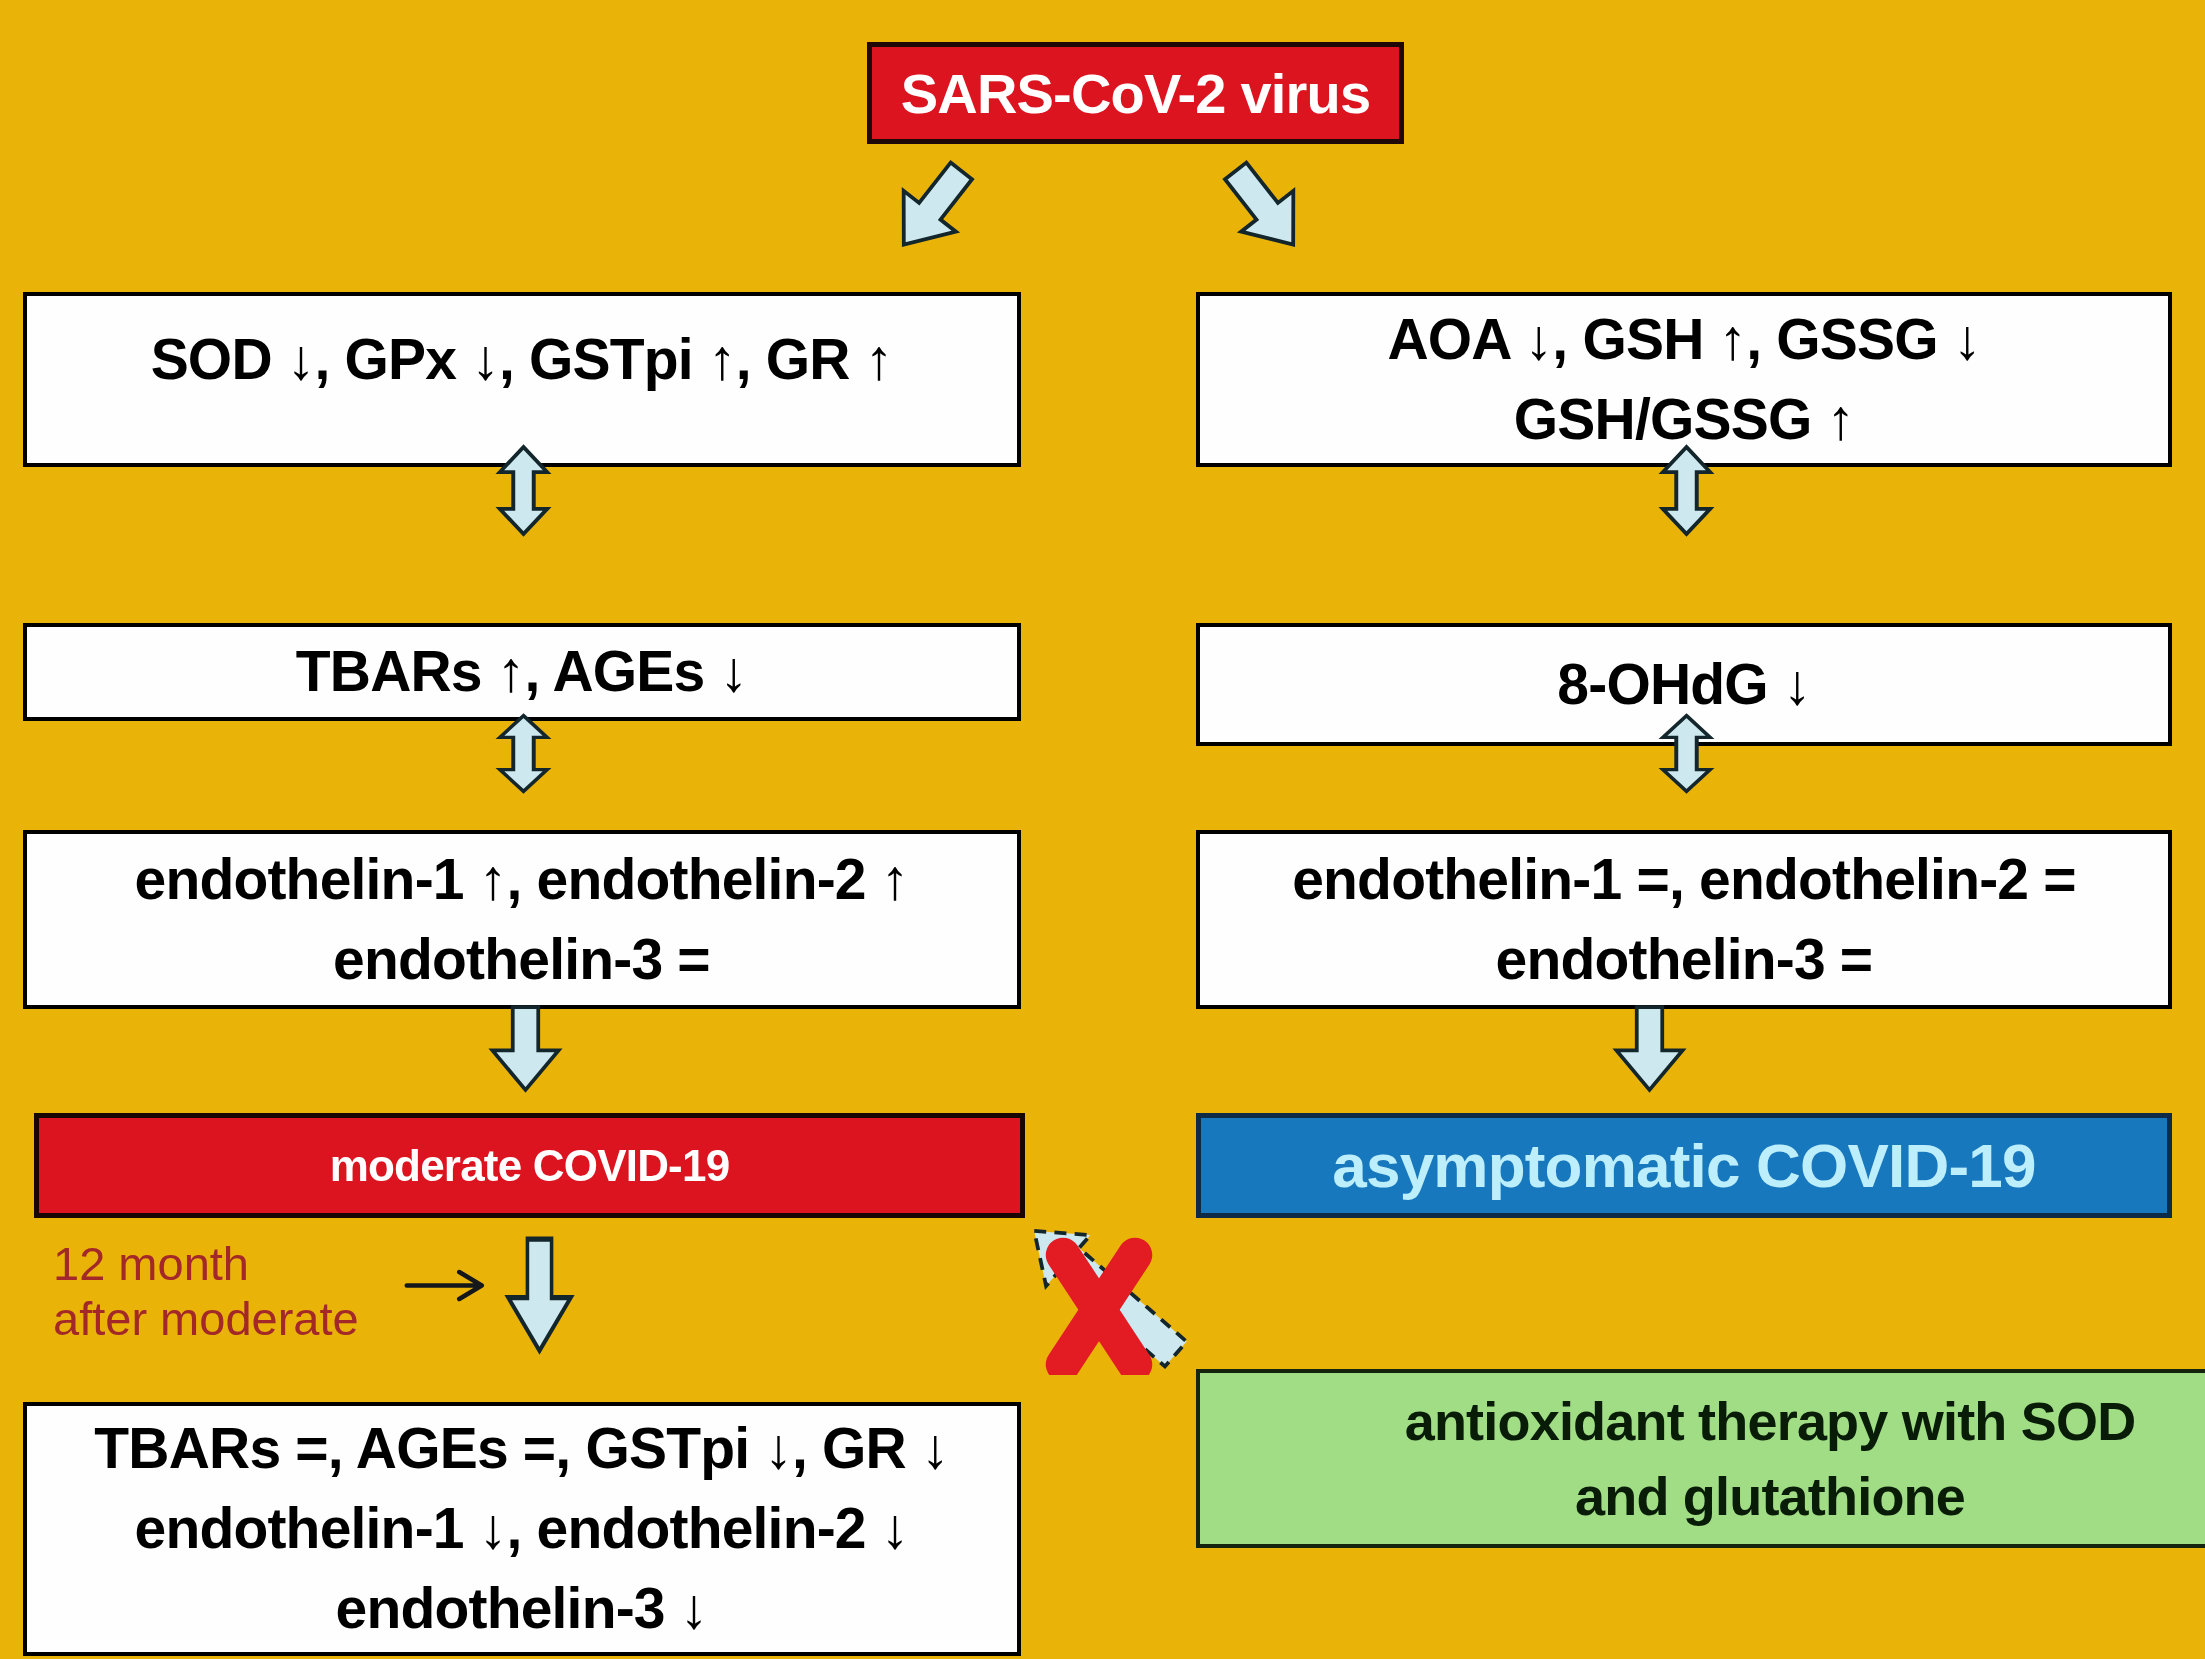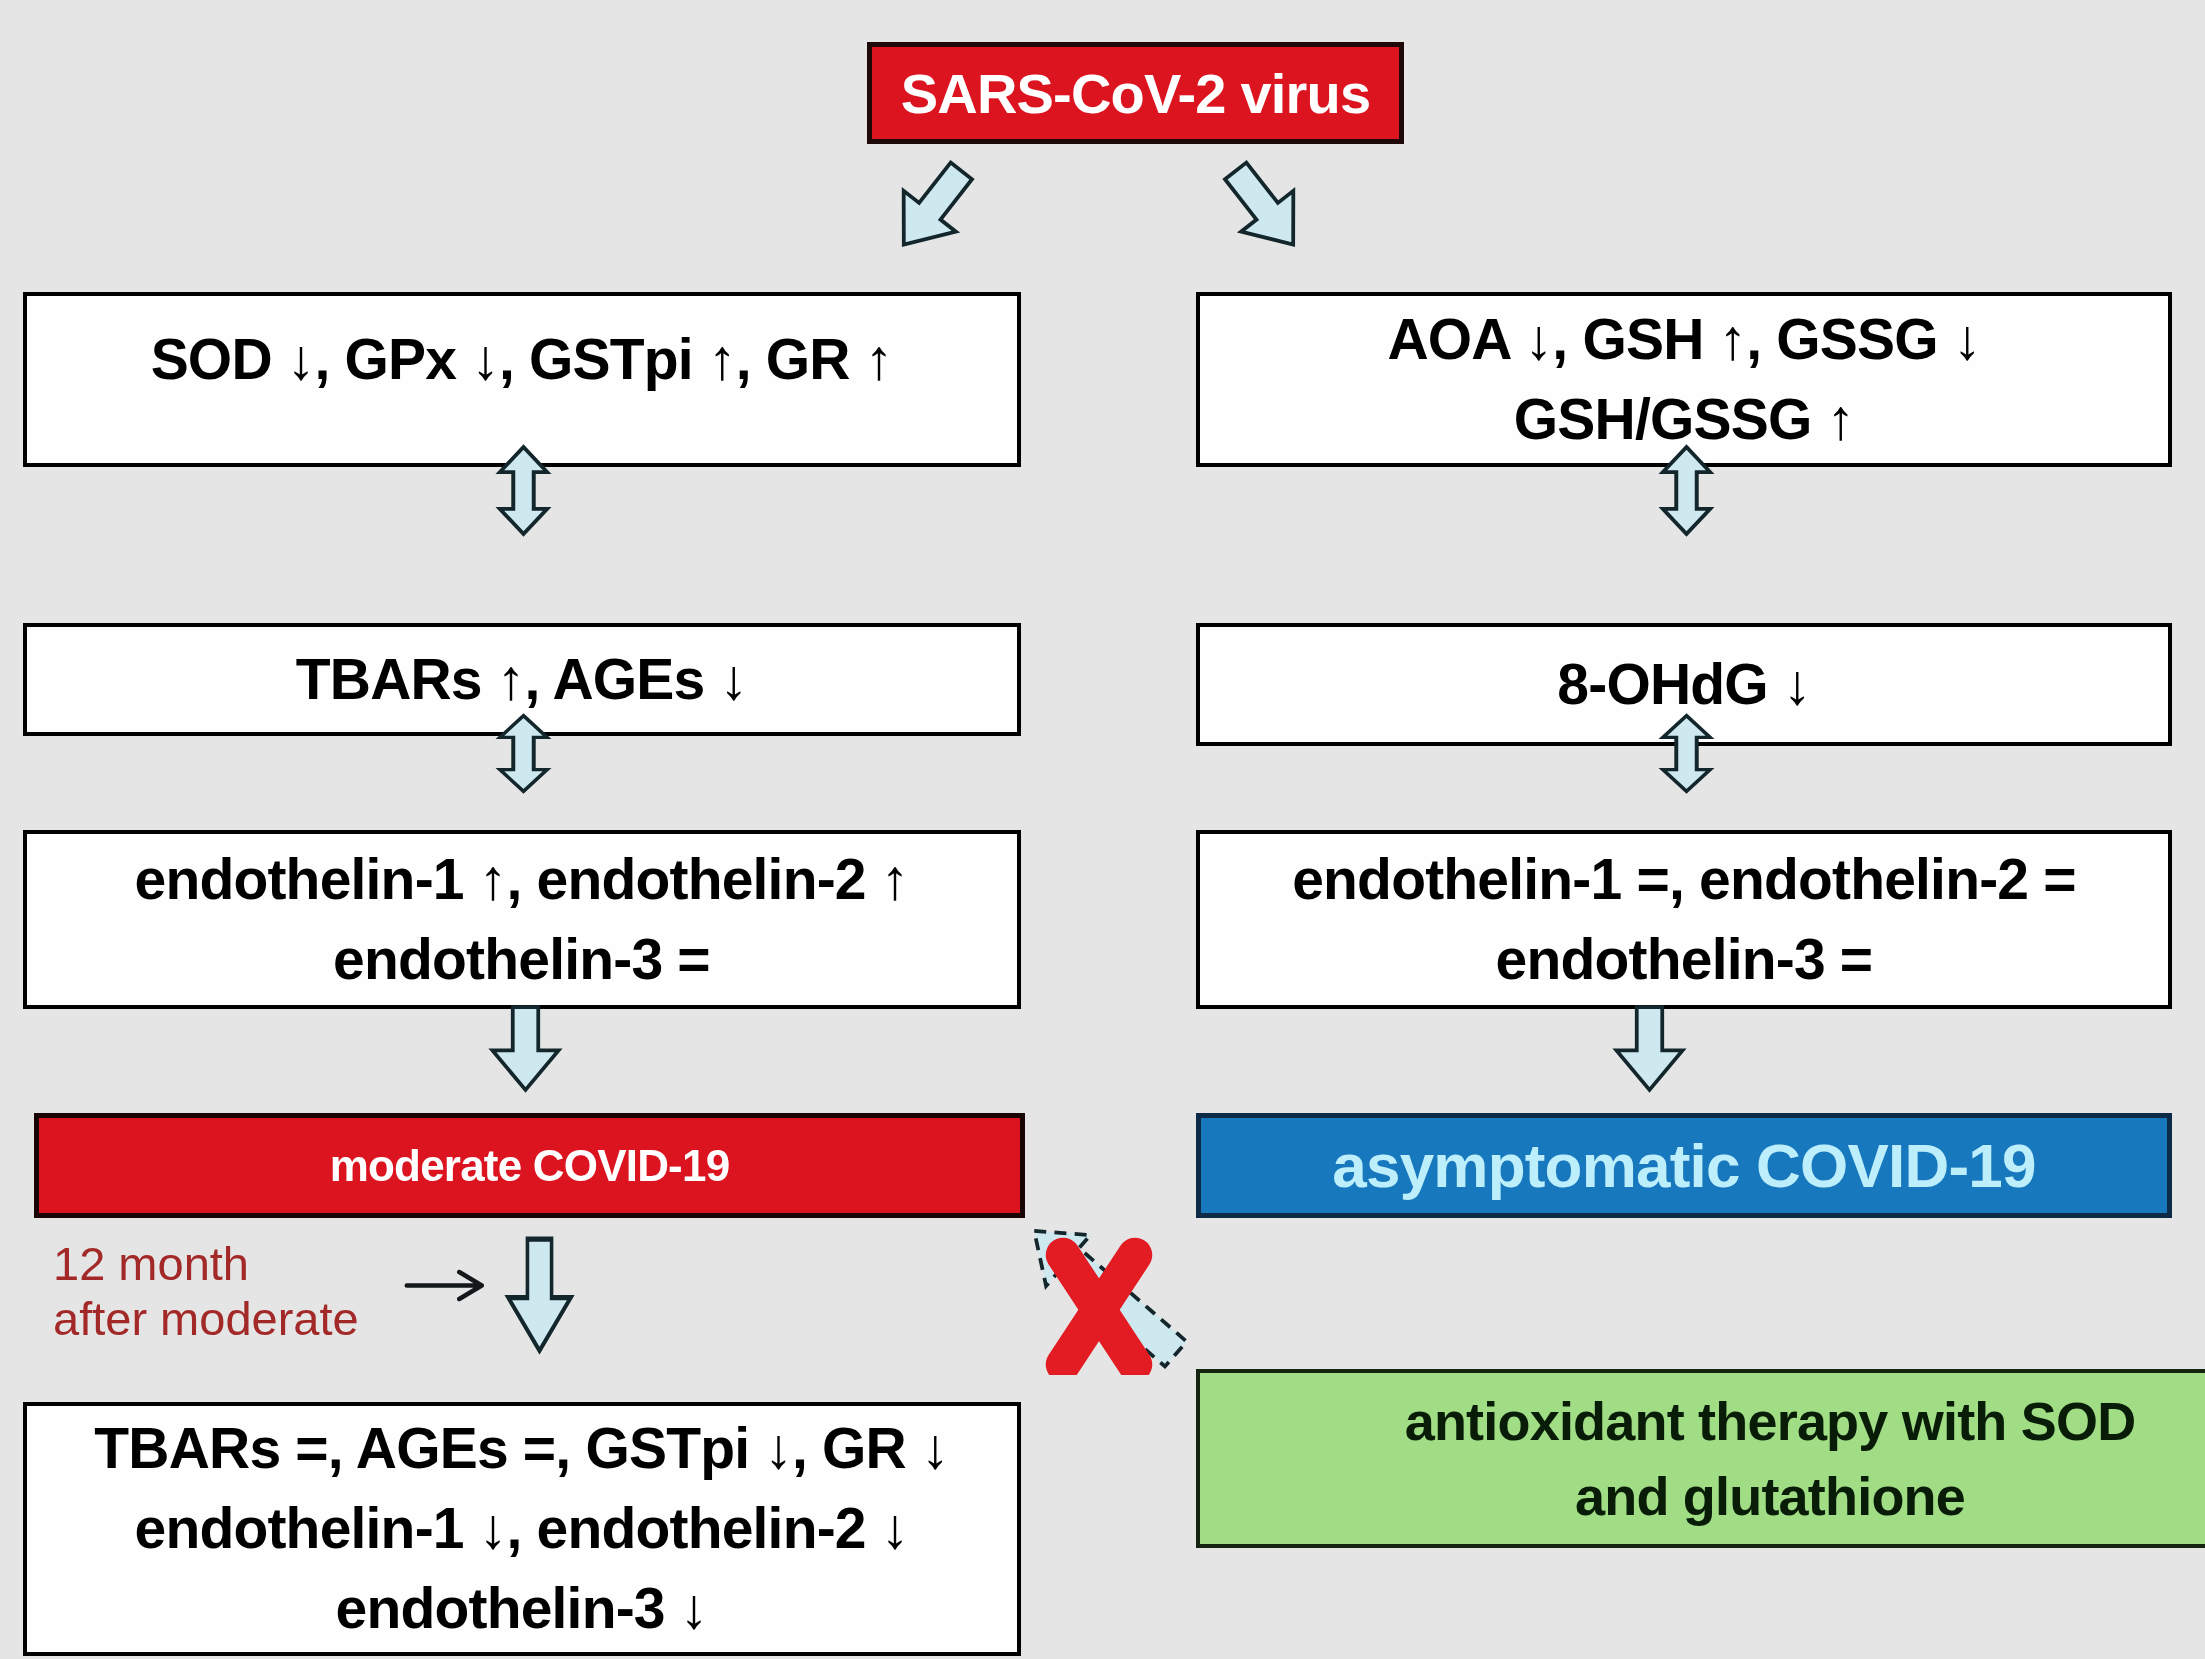--- a/index.html
+++ b/index.html
@@ -1,19 +1,19 @@
 <!DOCTYPE html>
 <html style="--accent_red: #dc1420; --outcome_blue: #1878bd; --blue_label: #bdeefb; --therapy_green: #a0dd84; --arrow_fill: #cde8ee; --arrow_outline: #13262c; --x_red: #e31c23; --note_red: #a32828; --box_border: #000000;font-size:12px"><head>
 <meta charset="utf-8">
 <style>
   html,body{margin:0;padding:0;background:#fff;}
   .canvas{
     position:relative;
     width:2205px;height:1660px;
-    background:#e5e5e5;
+    background:#eab308;
     font-family:"Liberation Sans","DejaVu Sans",sans-serif;
     color:#000;
     overflow:hidden;
   }
   .abs{position:absolute;box-sizing:border-box;}
   
   .wbox{
     background:#fefefe;
     border:4.5px solid var(--box_border,#000);
     display:flex;flex-direction:column;
@@ -92,21 +92,21 @@
   <div class="abs wbox valign-top" style="left:22.5px;top:259px;width:998px;height:175px">
     <div class="box-line arrowize">SOD <span class="thin">↓</span>, GPx <span class="thin">↓</span>, GSTpi <span class="thin">↑</span>, GR <span class="thin">↑</span></div>
   </div>
 
   <div class="abs arr" style="left:492px;top:444px;width:63px;height:93px">
     <svg viewBox="0 0 80 126" preserveAspectRatio="none">
       <polygon points="40,4 70,38 53,38 53,88 70,88 40,122 10,88 27,88 27,38 10,38" style="fill:var(--arrow_fill,#cde8ee);stroke:var(--arrow_outline,#13262c);stroke-width:5"></polygon>
     </svg>
   </div>
 
-  <div class="abs wbox" style="left:22.5px;top:590px;width:998px;height:113px">
+  <div class="abs wbox" style="left:22.5px;top:590px;width:998px;height:98px">
     <div class="box-line arrowize">TBARs <span class="thin">↑</span>, AGEs <span class="thin">↓</span></div>
   </div>
 
   <div class="abs arr" style="left:492px;top:713px;width:63px;height:81px">
     <svg viewBox="0 0 80 126" preserveAspectRatio="none">
       <polygon points="40,4 70,38 53,38 53,88 70,88 40,122 10,88 27,88 27,38 10,38" style="fill:var(--arrow_fill,#cde8ee);stroke:var(--arrow_outline,#13262c);stroke-width:5"></polygon>
     </svg>
   </div>
 
   <div class="abs wbox" style="left:22.5px;top:797px;width:998px;height:179px">

